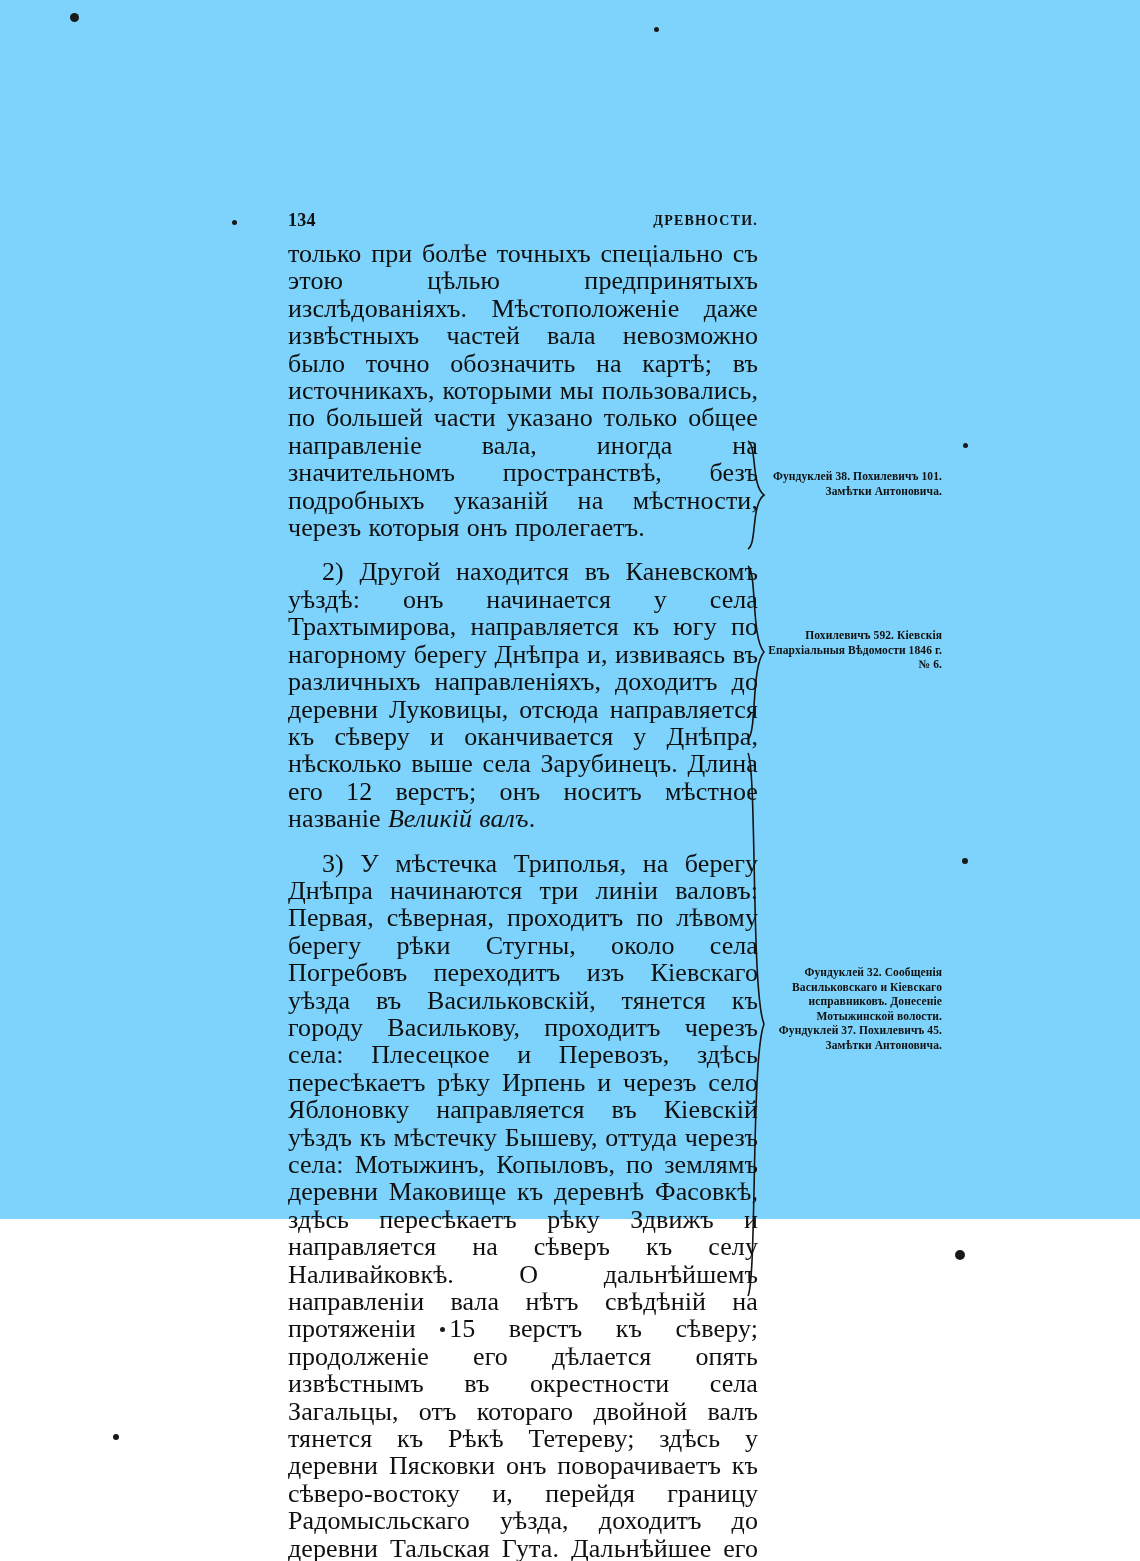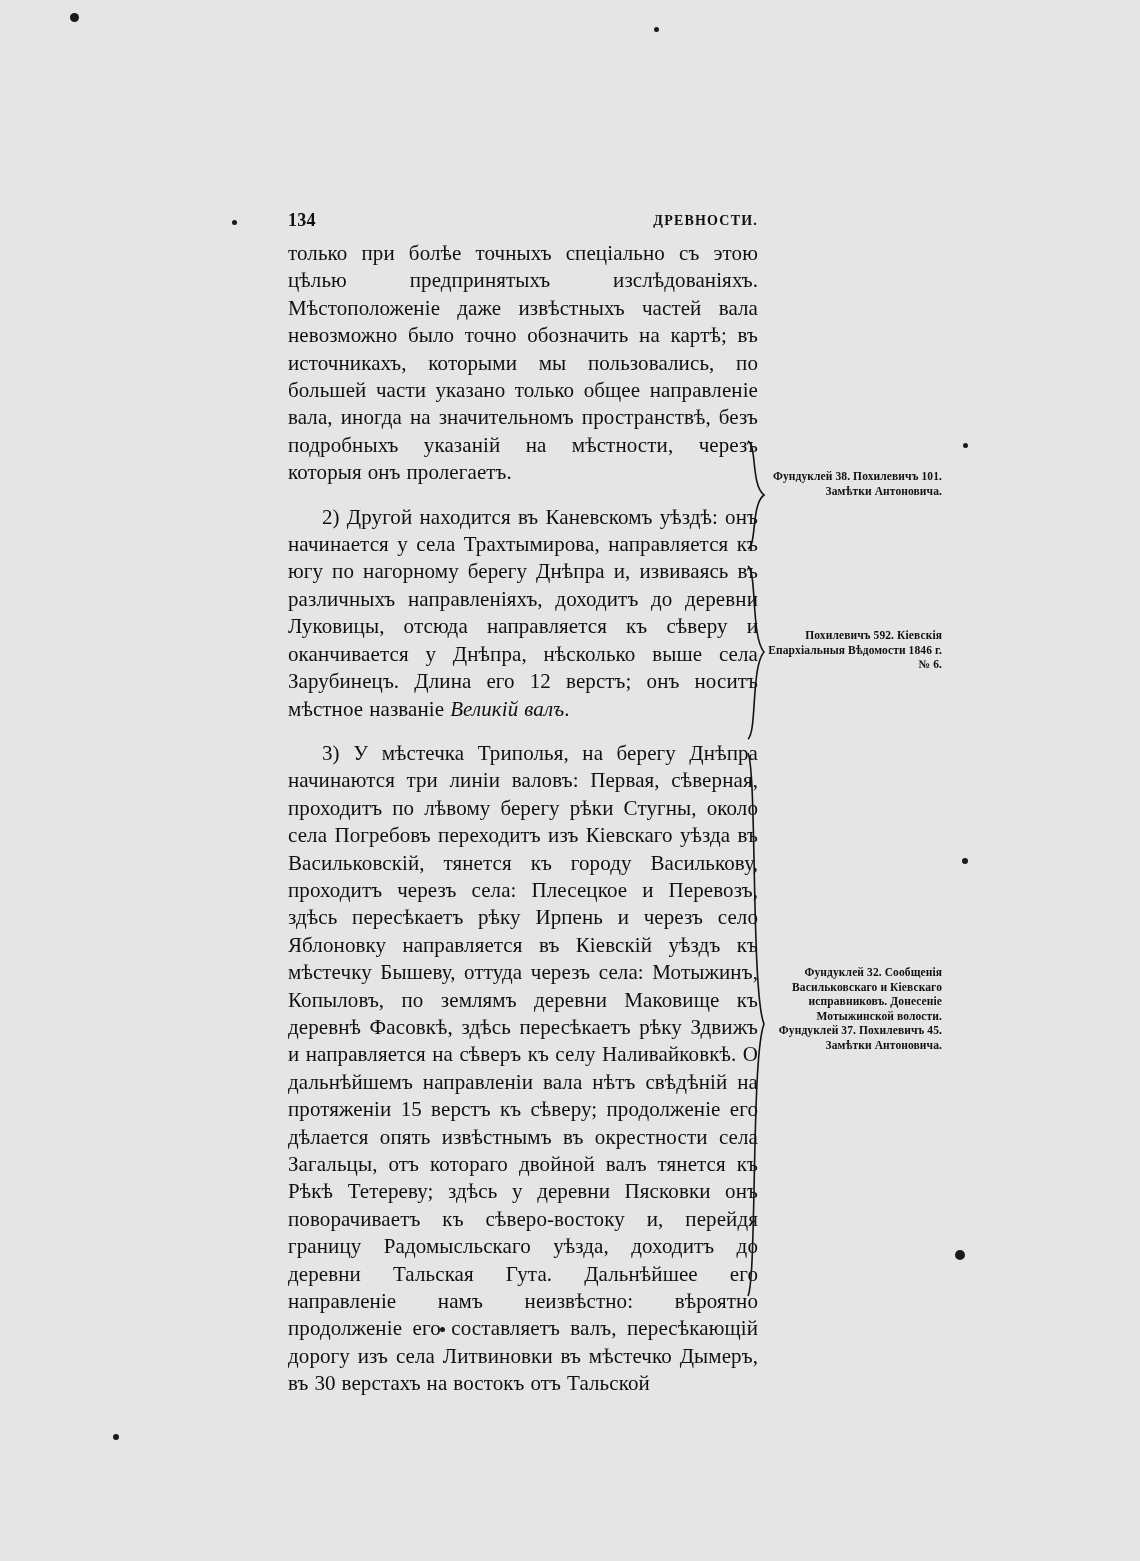--- a/index.html
+++ b/index.html
@@ -13,22 +13,22 @@
     position: relative;
     font-family: "Liberation Serif", serif;
     color: #101010;
     overflow: hidden;
   }
 
   .page {
     position: absolute;
     left: 0; top: 0;
     width: 1140px;
-    height: 1561px;
-    background: #e5e5e5;
+    height: 1219px;
+    background: #7dd3fc;
   }
 
   
   .speck {
     position: absolute;
     background: #1a1a1a;
     border-radius: 50%;
   }
 
   
@@ -60,21 +60,21 @@
   
   .textcol {
     position: absolute;
     left: 288px;
     top: 240px;
     width: 470px;
   }
 
   p.body {
     margin: 0 0 0 0;
-    font-size: 21px;
+    font-size: 26px;
     line-height: 27.4px;
     text-align: justify;
     text-justify: inter-word;
     letter-spacing: 0.1px;
     word-spacing: 0.6px;
   }
   p.body.indent {
     text-indent: 34px;
   }
   p.gap {

